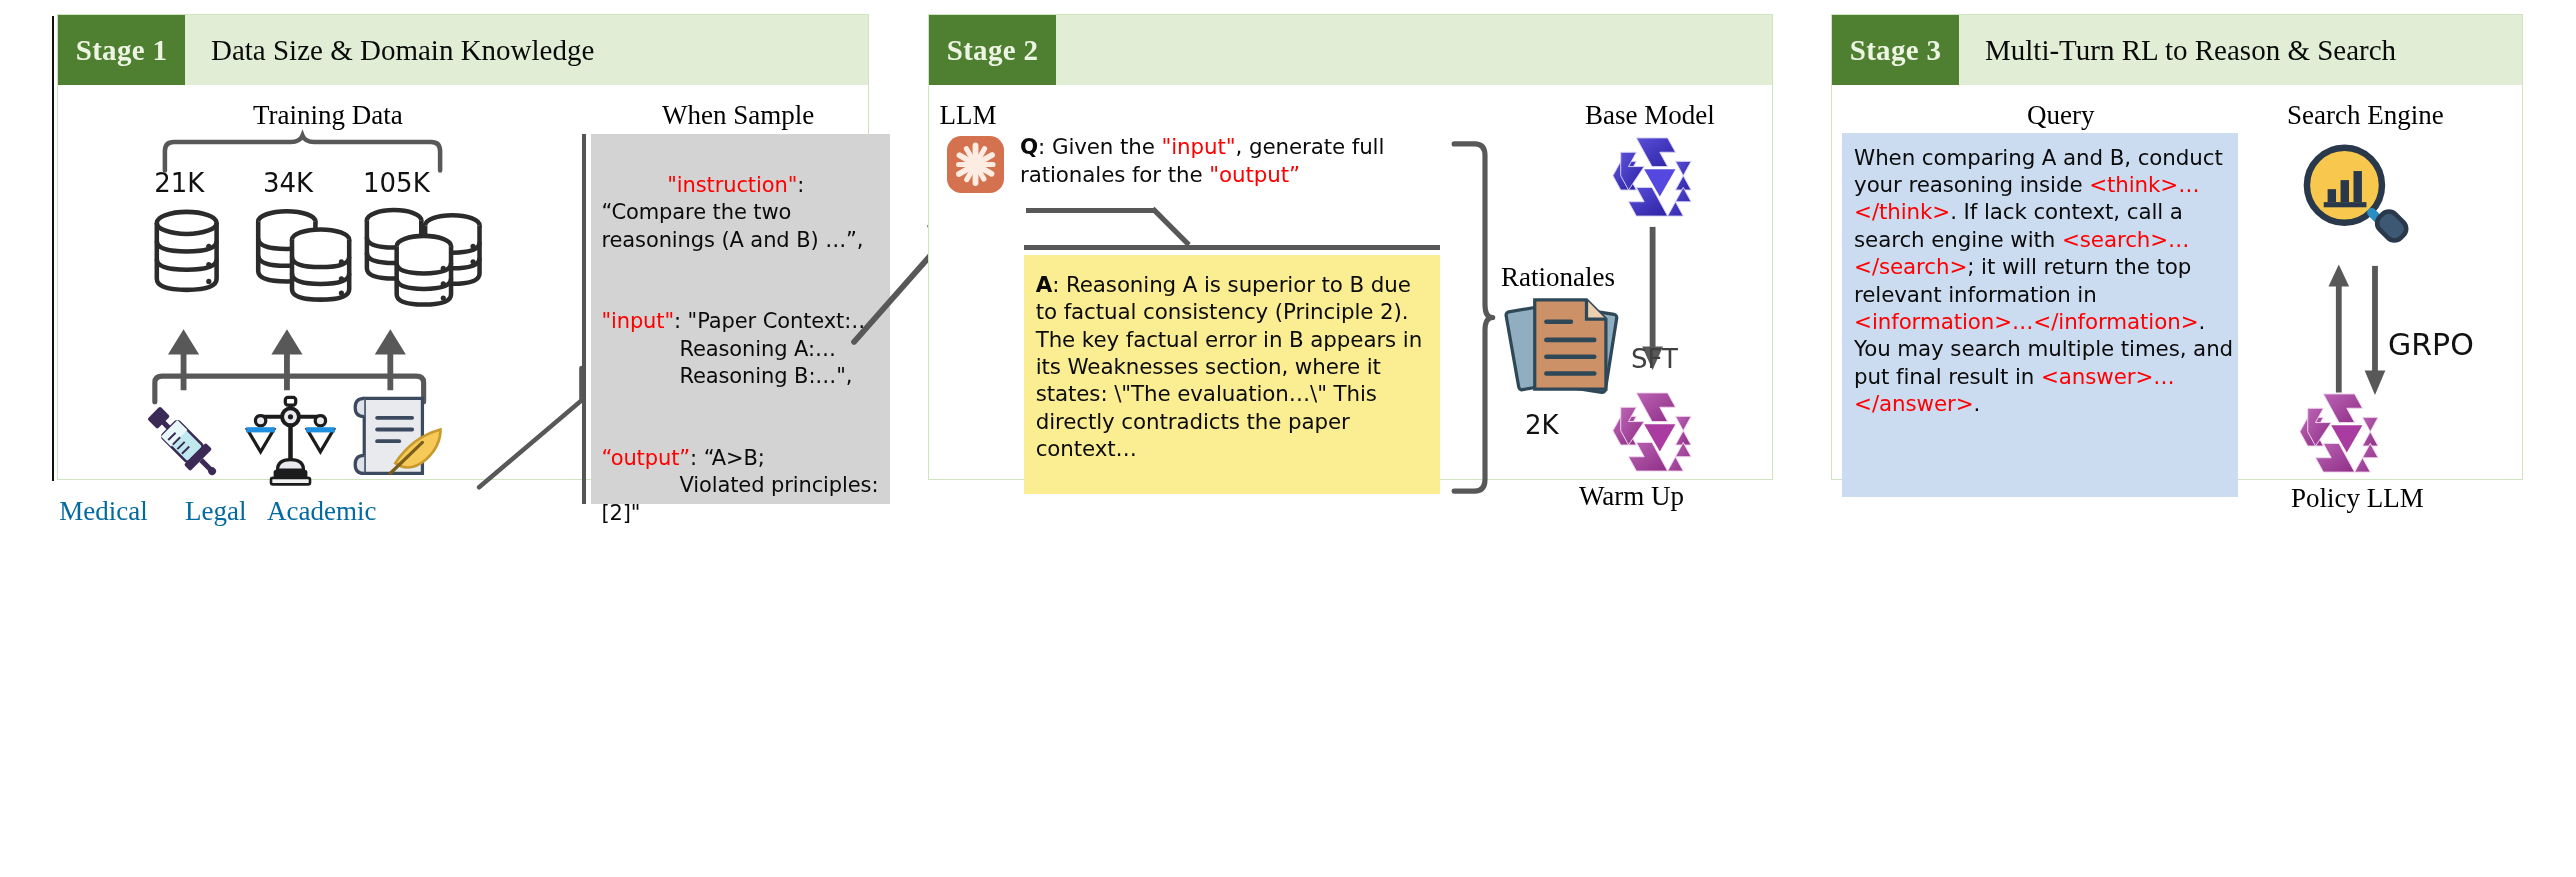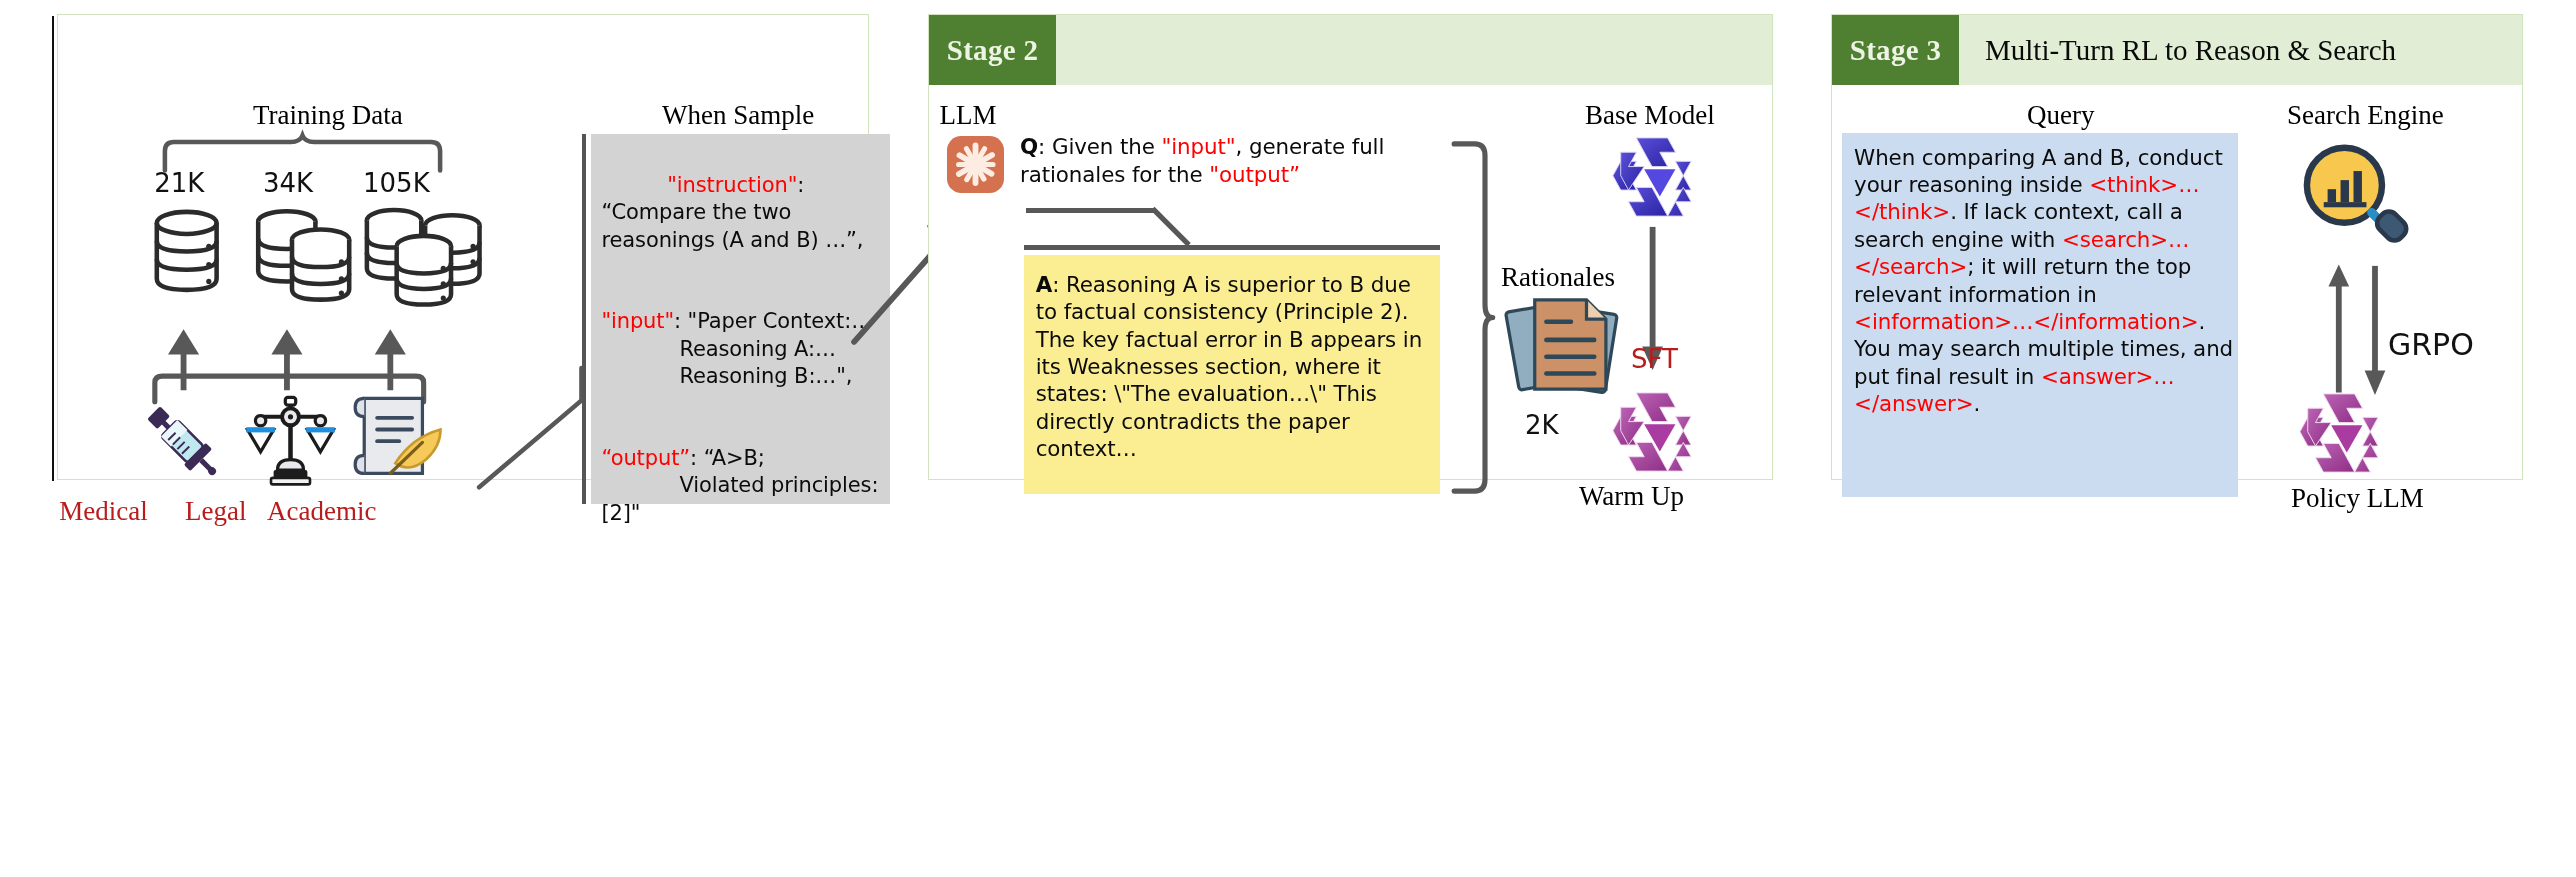--- a/index.html
+++ b/index.html
@@ -125,21 +125,21 @@
   #domain-icons { position: absolute; left: 78px; top: 307px; width: 338px; height: 104px; }
   .dicon { position: absolute; top: 0; }
   #dicon-0 { left: 0px; }
   #dicon-1 { left: 109px; }
   #dicon-2 { left: 214px; }
 
   .domain-name {
     position: absolute;
     font-family: "Liberation Serif", serif;
     font-size: 27px;
-    color: #b91c1c;
+    color: #0369a1;
     white-space: nowrap;
   }
   #dname-0 { left: 1.3px;   top: 411px; }
   #dname-1 { left: 127px; top: 411px; }
   #dname-2 { left: 209px; top: 411px; }
 
   
   #data-sample-box {
     position: absolute;
     left: 533px; top: 49px;
@@ -169,21 +169,21 @@
   #rationales-label { left: 572px; top: 177px; }
   #warmup-label { left: 650px; top: 396px; }
   #twok-label {
     position: absolute; left: 596px; top: 325px;
     font-family: "DejaVu Sans", sans-serif;
     font-size: 26px; color: #111;
   }
   #sft-label {
     position: absolute; left: 702px; top: 259px;
     font-family: "DejaVu Sans", sans-serif;
-    font-size: 26px; color: #b91c1c;
+    font-size: 26px; color: #404040;
   }
 
   #claude-icon {
     position: absolute;
     left: 18px; top: 51px;
     width: 57px; height: 57px;
     background: #d4714f;
     border-radius: 14.3px;
   }
   #q-text {
@@ -249,20 +249,24 @@
   svg { display: block; overflow: visible; }
 </style>
 </head>
 <body>
 
 <div id="figure">
 
   <div id="left-tick"></div>
 
   <div class="panel" id="panel-1">
+    <div class="panel-header">
+      <div class="stage-chip">Stage 1</div>
+      <div class="stage-title">Data Size &amp; Domain Knowledge</div>
+    </div>
 
     <div class="panel-body">
 
       <div class="serif-label" id="training-data-label">Training Data</div>
       <div class="serif-label" id="data-sample-label">When Sample</div>
 
       <svg class="brace-top" viewBox="0 0 436 58">
         <path d="M6,56 L6,26 Q6,12 20,12 L200,12 Q214,12 218,2 Q222,12 236,12 L416,12 Q430,12 430,26 L430,56" fill="none" stroke="#585858" stroke-width="7" stroke-linecap="round"></path>
       </svg>
 

